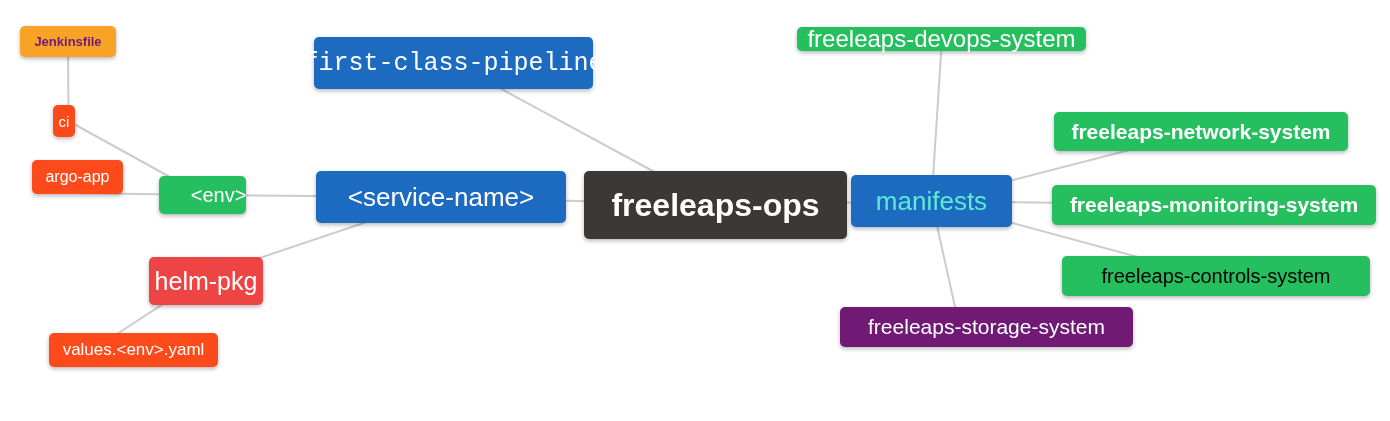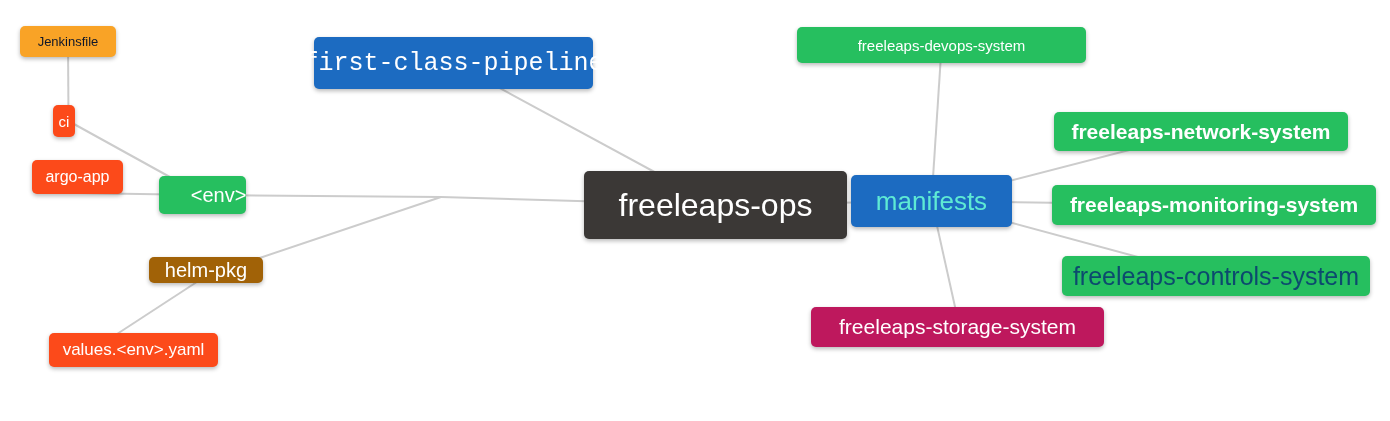--- a/index.html
+++ b/index.html
@@ -45,55 +45,58 @@
       <line x1="92.5" y1="350" x2="206" y2="276" stroke="#cccccc" stroke-width="2"></line>
       <line x1="453.5" y1="63" x2="715.5" y2="205" stroke="#cccccc" stroke-width="2"></line>
       <line x1="441" y1="197" x2="715.5" y2="205" stroke="#cccccc" stroke-width="2"></line>
       <line x1="715.5" y1="205" x2="931.5" y2="201" stroke="#cccccc" stroke-width="2"></line>
       <line x1="931.5" y1="201" x2="941.5" y2="47" stroke="#cccccc" stroke-width="2"></line>
       <line x1="931.5" y1="201" x2="1201" y2="131.5" stroke="#cccccc" stroke-width="2"></line>
       <line x1="931.5" y1="201" x2="1214" y2="205" stroke="#cccccc" stroke-width="2"></line>
       <line x1="931.5" y1="201" x2="1208" y2="276" stroke="#cccccc" stroke-width="2"></line>
       <line x1="931.5" y1="201" x2="959.5" y2="327" stroke="#cccccc" stroke-width="2"></line>
     </svg>
-<div class="node" style="left: 584px; top: 171px; width: 263px; height: 68px; background: rgb(59, 56, 54); font-size: 32px; color: rgb(255, 255, 255);">
+<div class="node" style="left: 584px; top: 171px; width: 263px; height: 68px; background: rgb(59, 56, 54); font-size: 32px; color: rgb(255, 255, 255); font-weight: bold;">
       <span>freeleaps-ops</span>
     </div>
     <div class="node" style="left: 314px; top: 37px; width: 279px; height: 52px; background: rgb(28, 107, 193); font-size: 25px; color: rgb(255, 255, 255); font-family: Liberation Mono, monospace;">
       <span>first-class-pipeline</span>
+    </div>
+    <div class="node" style="left: 316px; top: 171px; width: 250px; height: 52px; background: rgb(28, 107, 193); font-size: 26px; color: rgb(255, 255, 255);">
+      <span>&lt;service-name&gt;</span>
     </div>
     <div class="node" style="left: 851px; top: 175px; width: 161px; height: 52px; background: rgb(28, 107, 193); font-size: 26px; color: #5eead4;">
       <span>manifests</span>
     </div>
     <div class="node" style="left: 159px; top: 176px; width: 87px; height: 38px; background: rgb(38, 191, 95); font-size: 20px; color: rgb(255, 255, 255); padding-left: 32px;">
       <span>&lt;env&gt;</span>
     </div>
-    <div class="node" style="left: 149px; top: 257px; width: 114px; height: 26px; background: #a16207; font-size: 20px; color: rgb(255, 255, 255);">
+    <div class="node" style="left: 149px; top: 257px; width: 114px; height: 48px; background: #ef4444; font-size: 25px; color: rgb(255, 255, 255);">
       <span>helm-pkg</span>
     </div>
-    <div class="node" style="left: 20px; top: 26px; width: 96px; height: 31px; background: rgb(249, 163, 38); font-size: 13px; color: #0f172a;">
+    <div class="node" style="left: 20px; top: 26px; width: 96px; height: 31px; background: rgb(249, 163, 38); font-size: 13px; color: #701a75; font-weight: bold;">
       <span>Jenkinsfile</span>
     </div>
     <div class="node" style="left: 53px; top: 105px; width: 22px; height: 32px; background: rgb(252, 74, 26); font-size: 15px; color: rgb(255, 255, 255);">
       <span>ci</span>
     </div>
     <div class="node" style="left: 32px; top: 160px; width: 91px; height: 34px; background: rgb(252, 74, 26); font-size: 16px; color: rgb(255, 255, 255);">
       <span>argo-app</span>
     </div>
     <div class="node" style="left: 8px; top: 333px; width: 169px; height: 34px; background: rgb(252, 74, 26); font-size: 17px; color: rgb(255, 255, 255); margin-left: 41px;">
       <span>values.&lt;env&gt;.yaml</span>
     </div>
-    <div class="node" style="left: 797px; top: 27px; width: 289px; height: 36px; background: rgb(38, 191, 95); font-size: 15px; color: rgb(255, 255, 255);">
+    <div class="node" style="left: 797px; top: 27px; width: 289px; height: 24px; background: rgb(38, 191, 95); font-size: 24px; color: rgb(255, 255, 255);">
       <span>freeleaps-devops-system</span>
     </div>
     <div class="node" style="left: 1054px; top: 112px; width: 294px; height: 39px; background: rgb(38, 191, 95); font-size: 21px; color: rgb(255, 255, 255); font-weight: bold;">
       <span>freeleaps-network-system</span>
     </div>
     <div class="node" style="left: 1052px; top: 185px; width: 324px; height: 40px; background: rgb(38, 191, 95); font-size: 21px; color: rgb(255, 255, 255); font-weight: bold;">
       <span>freeleaps-monitoring-system</span>
     </div>
-    <div class="node" style="left: 1062px; top: 256px; width: 308px; height: 40px; background: rgb(38, 191, 95); font-size: 25px; color: #0c4a6e;">
+    <div class="node" style="left: 1062px; top: 256px; width: 308px; height: 40px; background: rgb(38, 191, 95); font-size: 20px; color: #000000;">
       <span>freeleaps-controls-system</span>
     </div>
-    <div class="node" style="left: 811px; top: 307px; width: 293px; height: 40px; background: #be185d; font-size: 21px; color: rgb(255, 255, 255);">
+    <div class="node" style="left: 840px; top: 307px; width: 293px; height: 40px; background: #701a75; font-size: 21px; color: rgb(255, 255, 255);">
       <span>freeleaps-storage-system</span>
     </div>
   </div>
 
 </body></html>

